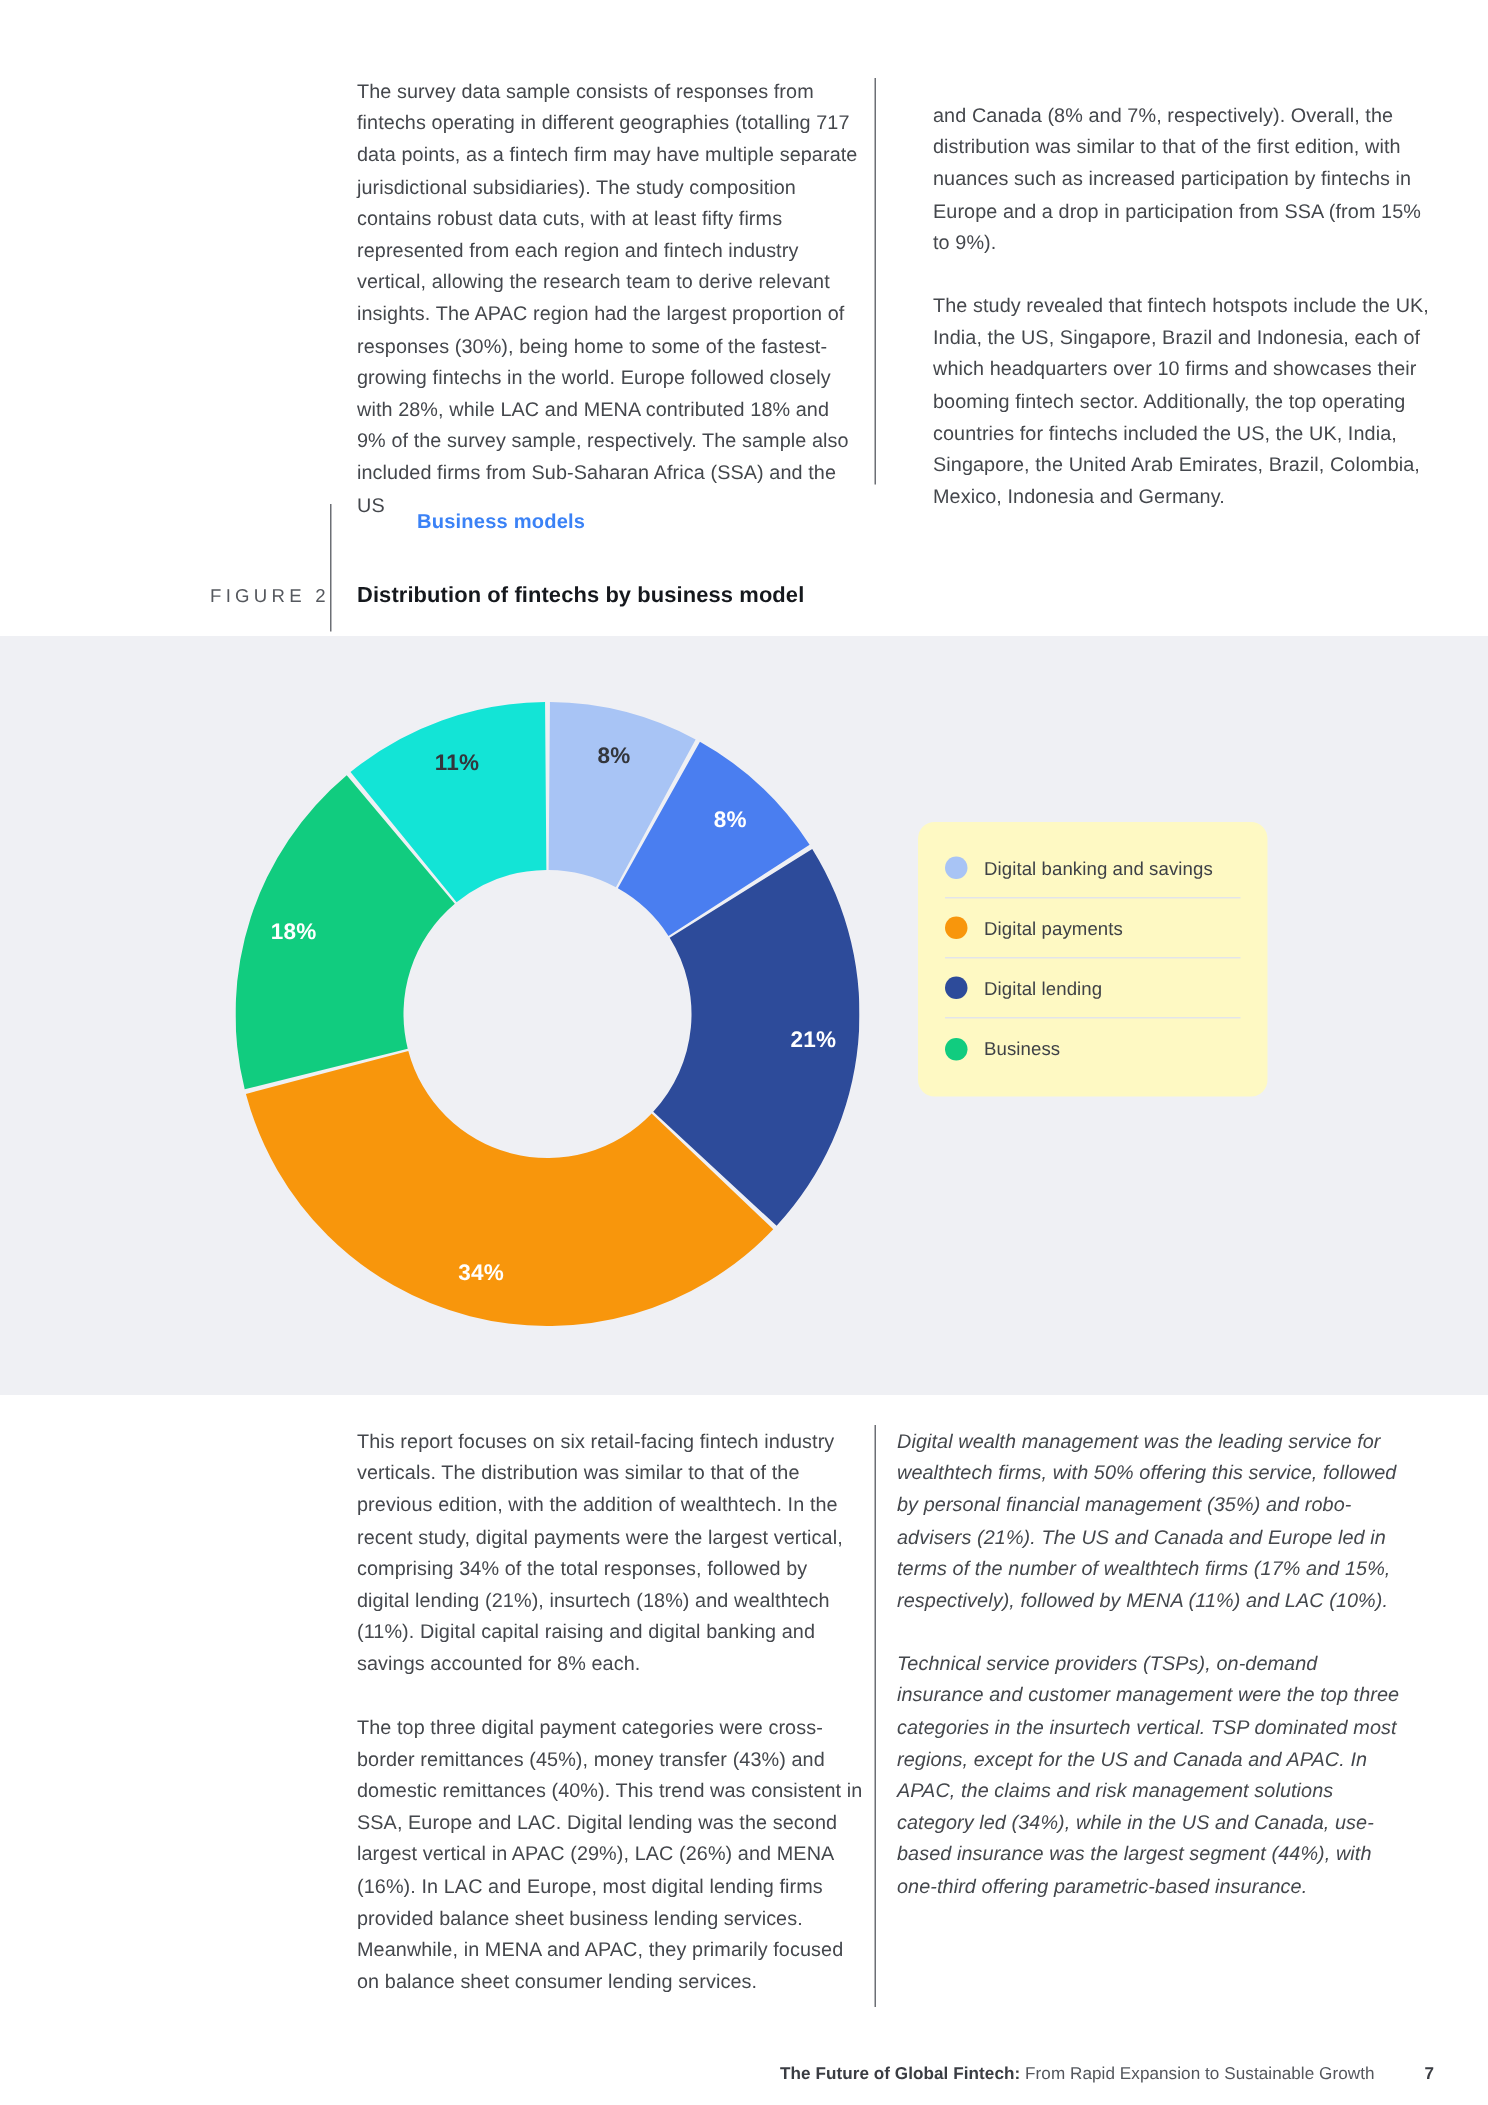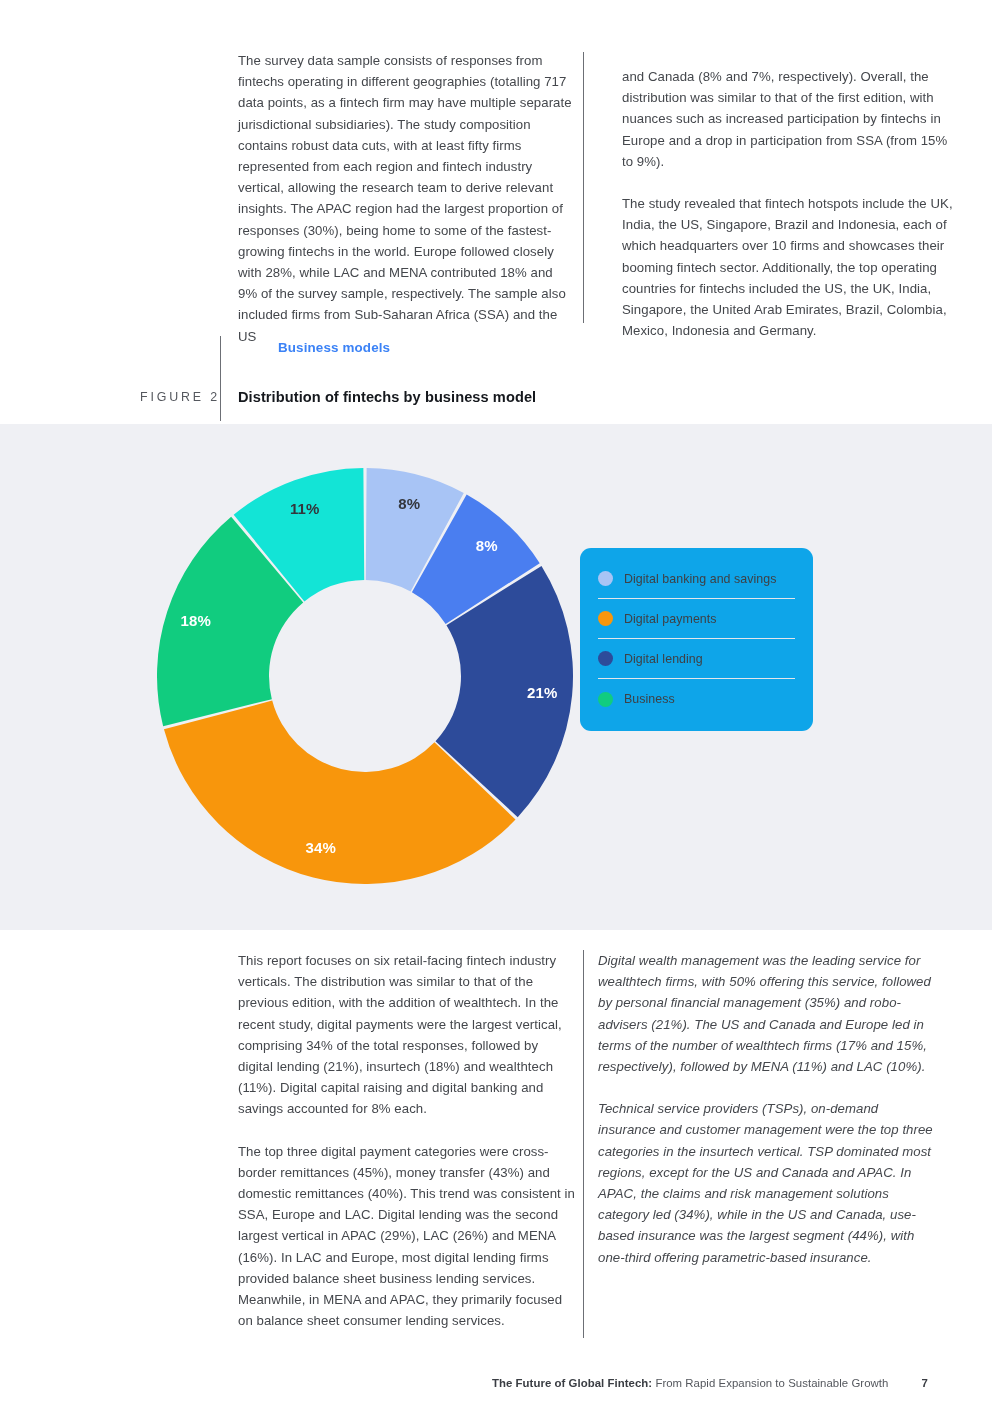--- a/index.html
+++ b/index.html
@@ -90,24 +90,24 @@
   .slice-label {
     font-family: "Liberation Sans", sans-serif;
     font-size: 15px;
     font-weight: bold;
     letter-spacing: 0.01em;
   }
 
   
   .legend {
     position: absolute;
-    left: 580px;
+    left: 612px;
     top: 124px;
     width: 233px;
-    background: #0ea5e9;
+    background: #fef9c3;
     border-radius: 11px;
     padding: 11px 18px 12px 18px;
   }
   .legend-row {
     display: flex;
     align-items: center;
     height: 40px;
     border-bottom: 1px solid #e3e5ea;
   }
   .legend-row:last-child { border-bottom: none; }
@@ -128,21 +128,21 @@
   .tcol-bl { left: 238px; top: 950px; width: 338px; }
   .tcol-br { left: 598px; top: 950px; width: 340px; font-style: italic; }
 
   
   .footer {
     position: absolute;
     left: 0;
     top: 1377px;
     width: 992px;
     text-align: right;
-    padding-right: 64px;
+    padding-right: 36px;
     font-size: 11.4px;
     color: #54575d;
     letter-spacing: 0.004em;
   }
   .footer .ftitle { font-weight: bold; color: #3a3d43; }
   .footer .fpage { display: inline-block; margin-left: 30px; color: #3a3d43; font-weight: bold;}
 </style>
 </head>
 <body>
 

